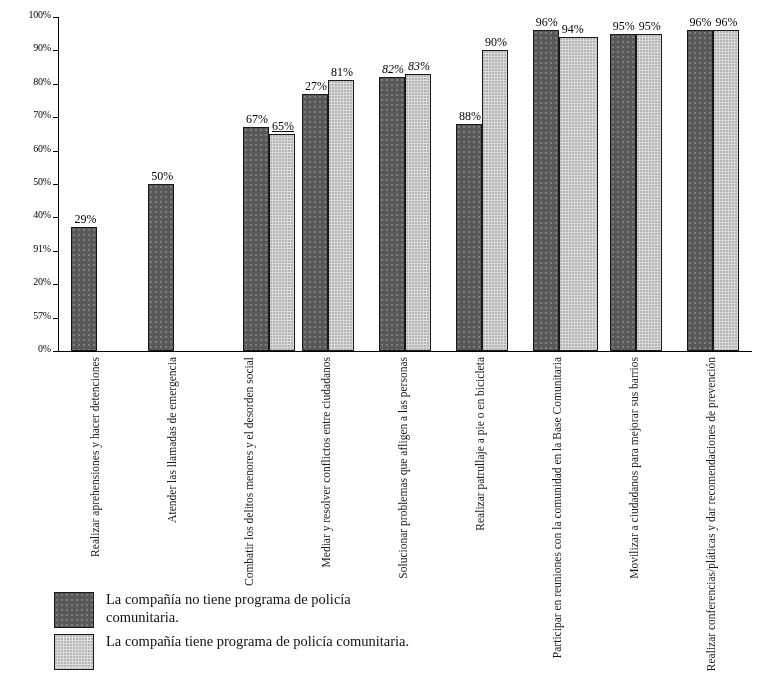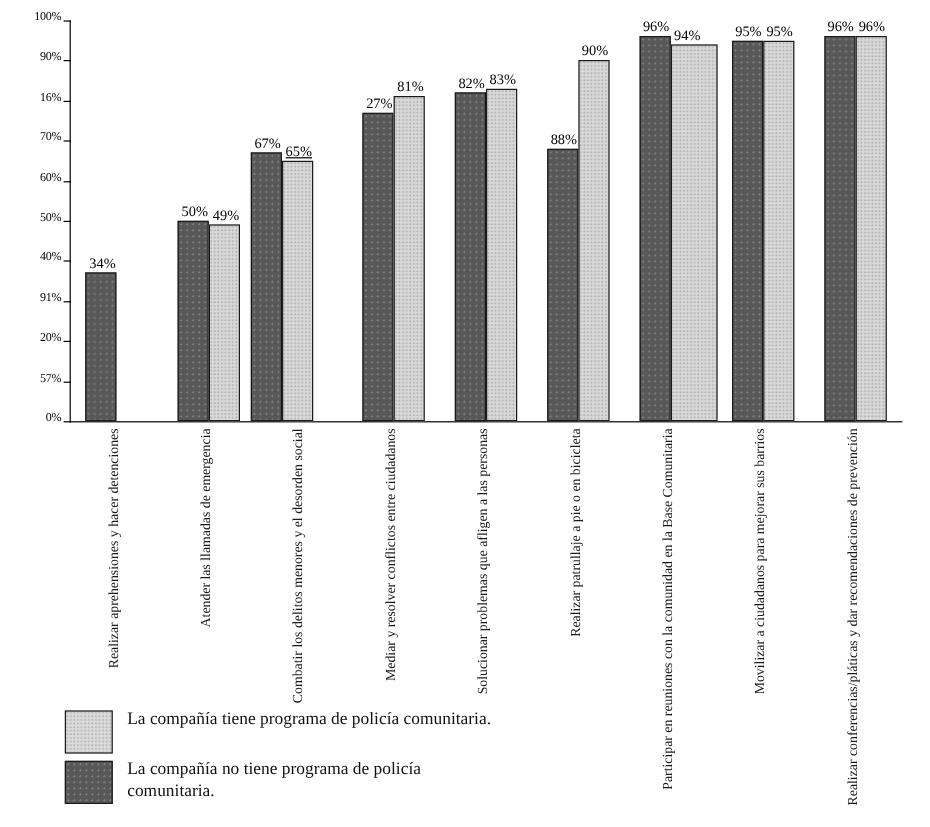--- a/index.html
+++ b/index.html
@@ -201,64 +201,61 @@
       </div>
       <div class="ytick-row" style="top: 150.6px;">
         <div class="ytick-label">60%</div>
         <div class="ytick-mark"></div>
       </div>
       <div class="ytick-row" style="top: 117.2px;">
         <div class="ytick-label">70%</div>
         <div class="ytick-mark"></div>
       </div>
       <div class="ytick-row" style="top: 83.8px;">
-        <div class="ytick-label">16%</div>
+        <div class="ytick-label">80%</div>
         <div class="ytick-mark"></div>
       </div>
       <div class="ytick-row" style="top: 50.4px;">
         <div class="ytick-label">90%</div>
         <div class="ytick-mark"></div>
       </div>
       <div class="ytick-row" style="top: 17px;">
         <div class="ytick-label">100%</div>
         <div class="ytick-mark"></div>
       </div>
     </div>
 
   <div class="plot-area" id="plot-area">
       <div class="group" style="left: 12.4444px; width: 52px;">
         <div class="bar series-0" style="left: 0px; width: 26px; height: 123.58px;">
-          <div class="bar-label" style="left: -17px;">34%</div>
+          <div class="bar-label" style="left: -17px;">29%</div>
         </div>
       </div>
       <div class="group" style="left: 89.3333px; width: 52px;">
         <div class="bar series-0" style="left: 0px; width: 26px; height: 167px;">
           <div class="bar-label" style="left: -17px;">50%</div>
         </div>
-        <div class="bar series-1" style="left: 26px; width: 26px; height: 163.66px;">
-          <div class="bar-label" style="left: -17px;">49%</div>
-        </div>
-      </div>
-      <div class="group" style="left: 150px; width: 52px; padding-left: 16px;">
+      </div>
+      <div class="group" style="left: 184px; width: 52px; padding-left: 16px;">
         <div class="bar series-0" style="left: 0px; width: 26px; height: 223.78px;">
           <div class="bar-label" style="left: -17px;">67%</div>
         </div>
         <div class="bar series-1" style="left: 26px; width: 26px; height: 217.1px;">
           <div class="bar-label" style="left: -17px; text-decoration: underline;">65%</div>
         </div>
       </div>
       <div class="group" style="left: 243.111px; width: 52px;">
         <div class="bar series-0" style="left: 0px; width: 26px; height: 257.18px;">
           <div class="bar-label" style="left: -17px;">27%</div>
         </div>
         <div class="bar series-1" style="left: 26px; width: 26px; height: 270.54px;">
           <div class="bar-label" style="left: -17px;">81%</div>
         </div>
       </div>
-      <div class="group" style="left: 320px; width: 32px;">
+      <div class="group" style="left: 320px; width: 32px; font-style: italic;">
         <div class="bar series-0" style="left: 0px; width: 26px; height: 273.88px;">
           <div class="bar-label" style="left: -17px;">82%</div>
         </div>
         <div class="bar series-1" style="left: 26px; width: 26px; height: 277.22px;">
           <div class="bar-label" style="left: -17px;">83%</div>
         </div>
       </div>
       <div class="group" style="left: 396.889px; width: 52px;">
         <div class="bar series-0" style="left: 0px; width: 26px; height: 227px;">
           <div class="bar-label" style="left: -17px;">88%</div>
@@ -300,22 +297,22 @@
       <div class="xlabel" style="left: 320.111px;">Mediar y resolver conflictos entre ciudadanos</div>
       <div class="xlabel" style="left: 397px;">Solucionar problemas que afligen a las personas</div>
       <div class="xlabel" style="left: 473.889px;">Realizar patrullaje a pie o en bicicleta</div>
       <div class="xlabel" style="left: 550.778px;">Participar en reuniones con la comunidad en la Base Comunitaria</div>
       <div class="xlabel" style="left: 627.667px;">Movilizar a ciudadanos para mejorar sus barrios</div>
       <div class="xlabel" style="left: 704.556px;">Realizar conferencias/pláticas y dar recomendaciones de prevención</div>
     </div>
 
   <div class="legend" id="legend">
       <div class="legend-row">
+        <div class="legend-swatch series-0"></div>
+        <div class="legend-text">La compañía no tiene programa de policía comunitaria.</div>
+      </div>
+      <div class="legend-row">
         <div class="legend-swatch series-1"></div>
         <div class="legend-text" style="width: 400px;">La compañía tiene programa de policía comunitaria.</div>
       </div>
-      <div class="legend-row">
-        <div class="legend-swatch series-0"></div>
-        <div class="legend-text">La compañía no tiene programa de policía comunitaria.</div>
-      </div>
     </div>
 
 </div>
 
 </body></html>

